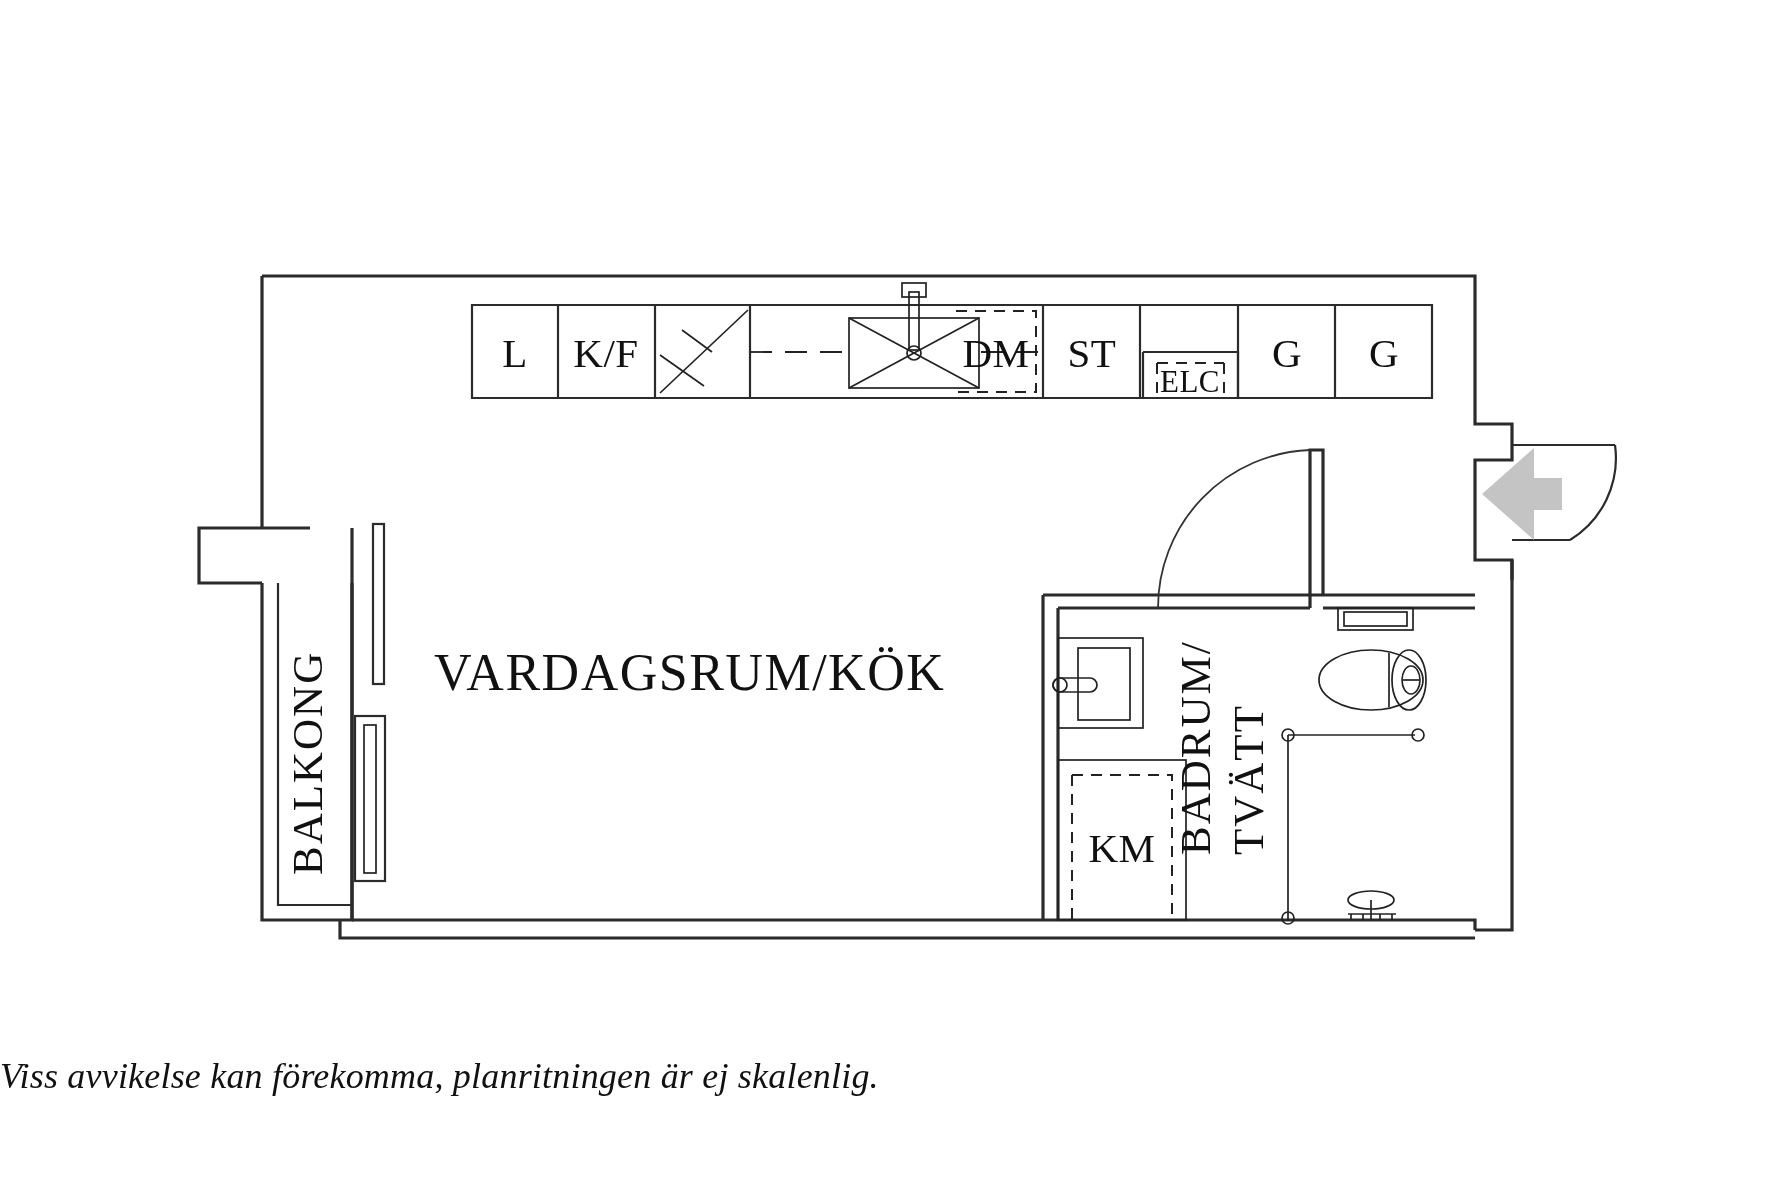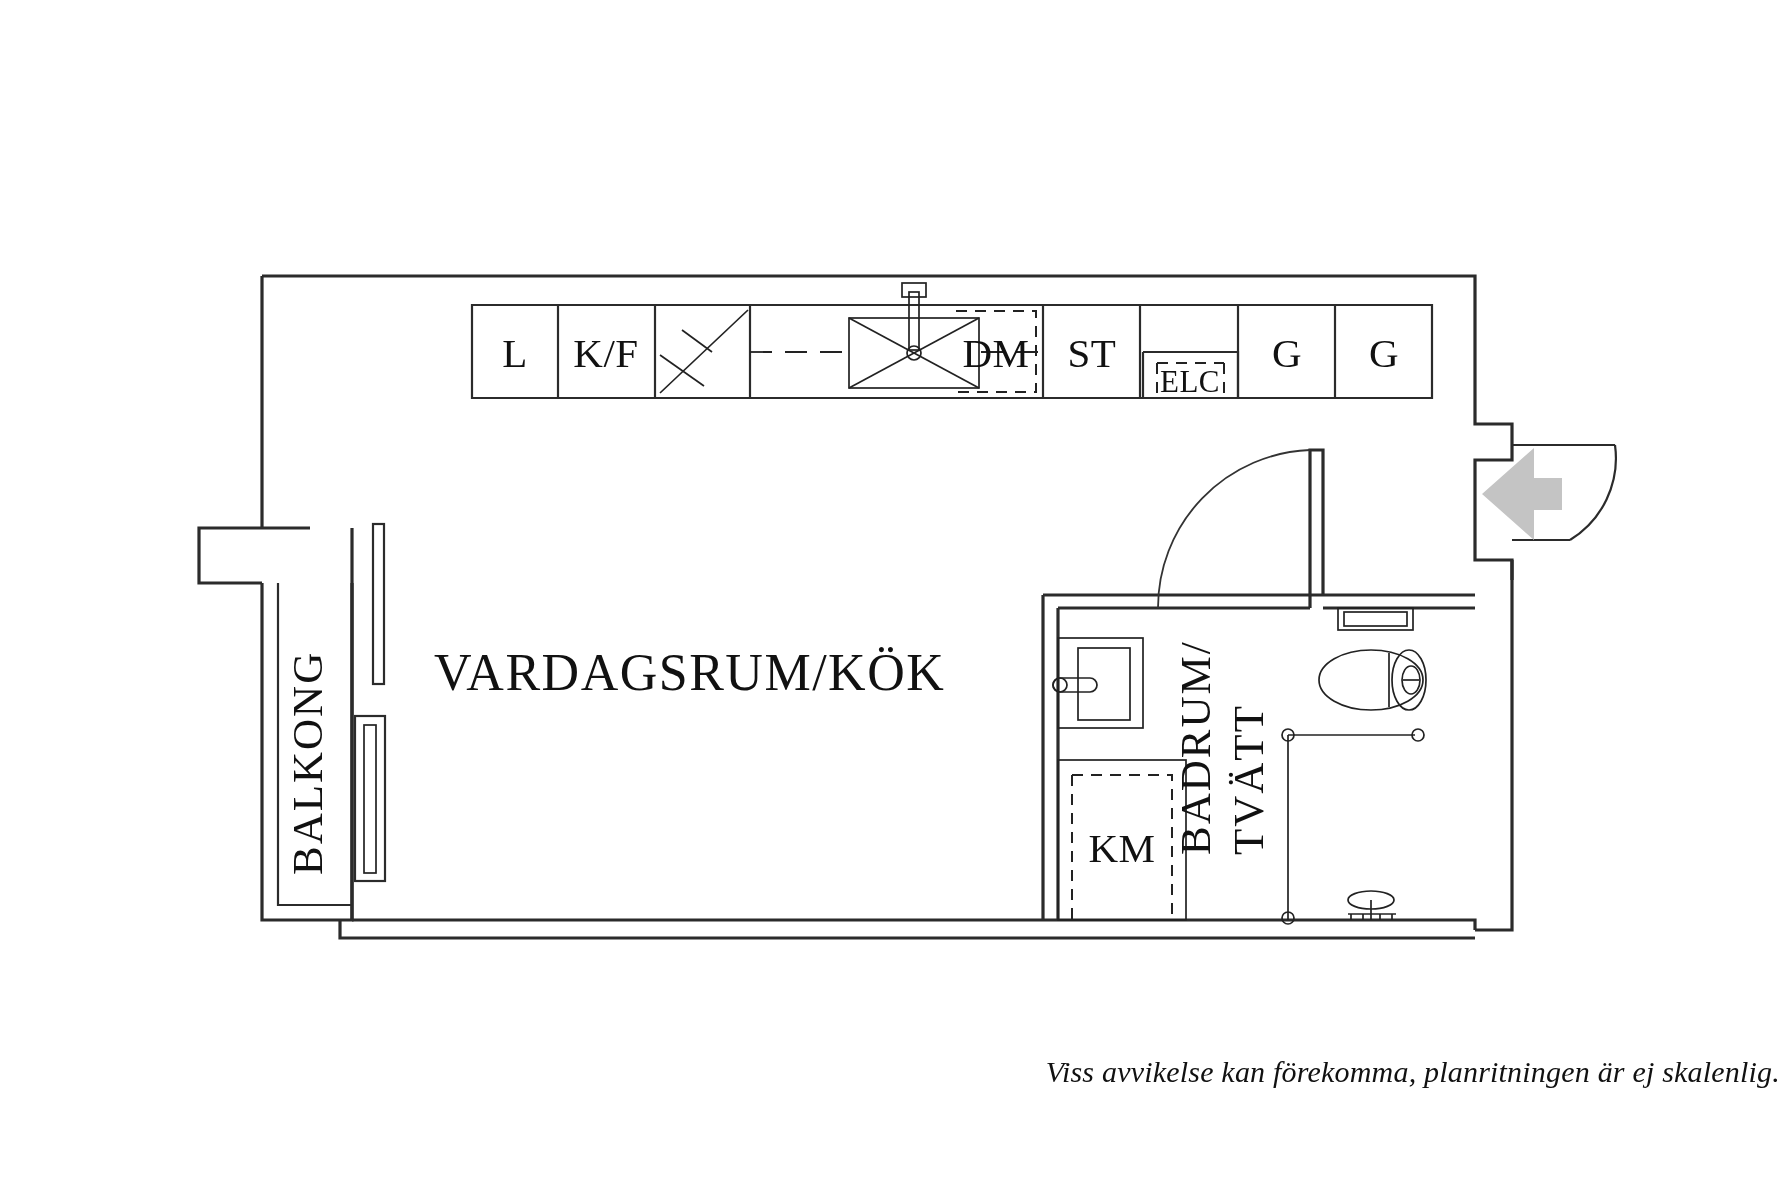--- a/index.html
+++ b/index.html
@@ -39,24 +39,24 @@
   }
   .lbl-room { font-size: 52px; letter-spacing: 1.5px; }
   .lbl-cab { font-size: 41px; letter-spacing: 0.5px; }
   .lbl-small { font-size: 31px; letter-spacing: 0.5px; }
   .lbl-vert { font-size: 43px; letter-spacing: 2px; }
   .disclaimer {
     position: absolute;
     left: 0;
     top: 1055px;
     width: 1780px;
-    text-align: right;
+    text-align: left;
     font-family: "Liberation Serif", serif;
     font-style: italic;
-    font-size: 30px;
+    font-size: 36px;
     color: #111111;
     letter-spacing: 0.2px;
   }
 </style>
 </head>
 <body>
 
 <div id="floorplan-wrap">
 <svg id="plan" viewBox="0 0 1780 1187" xmlns="http://www.w3.org/2000/svg">
 

